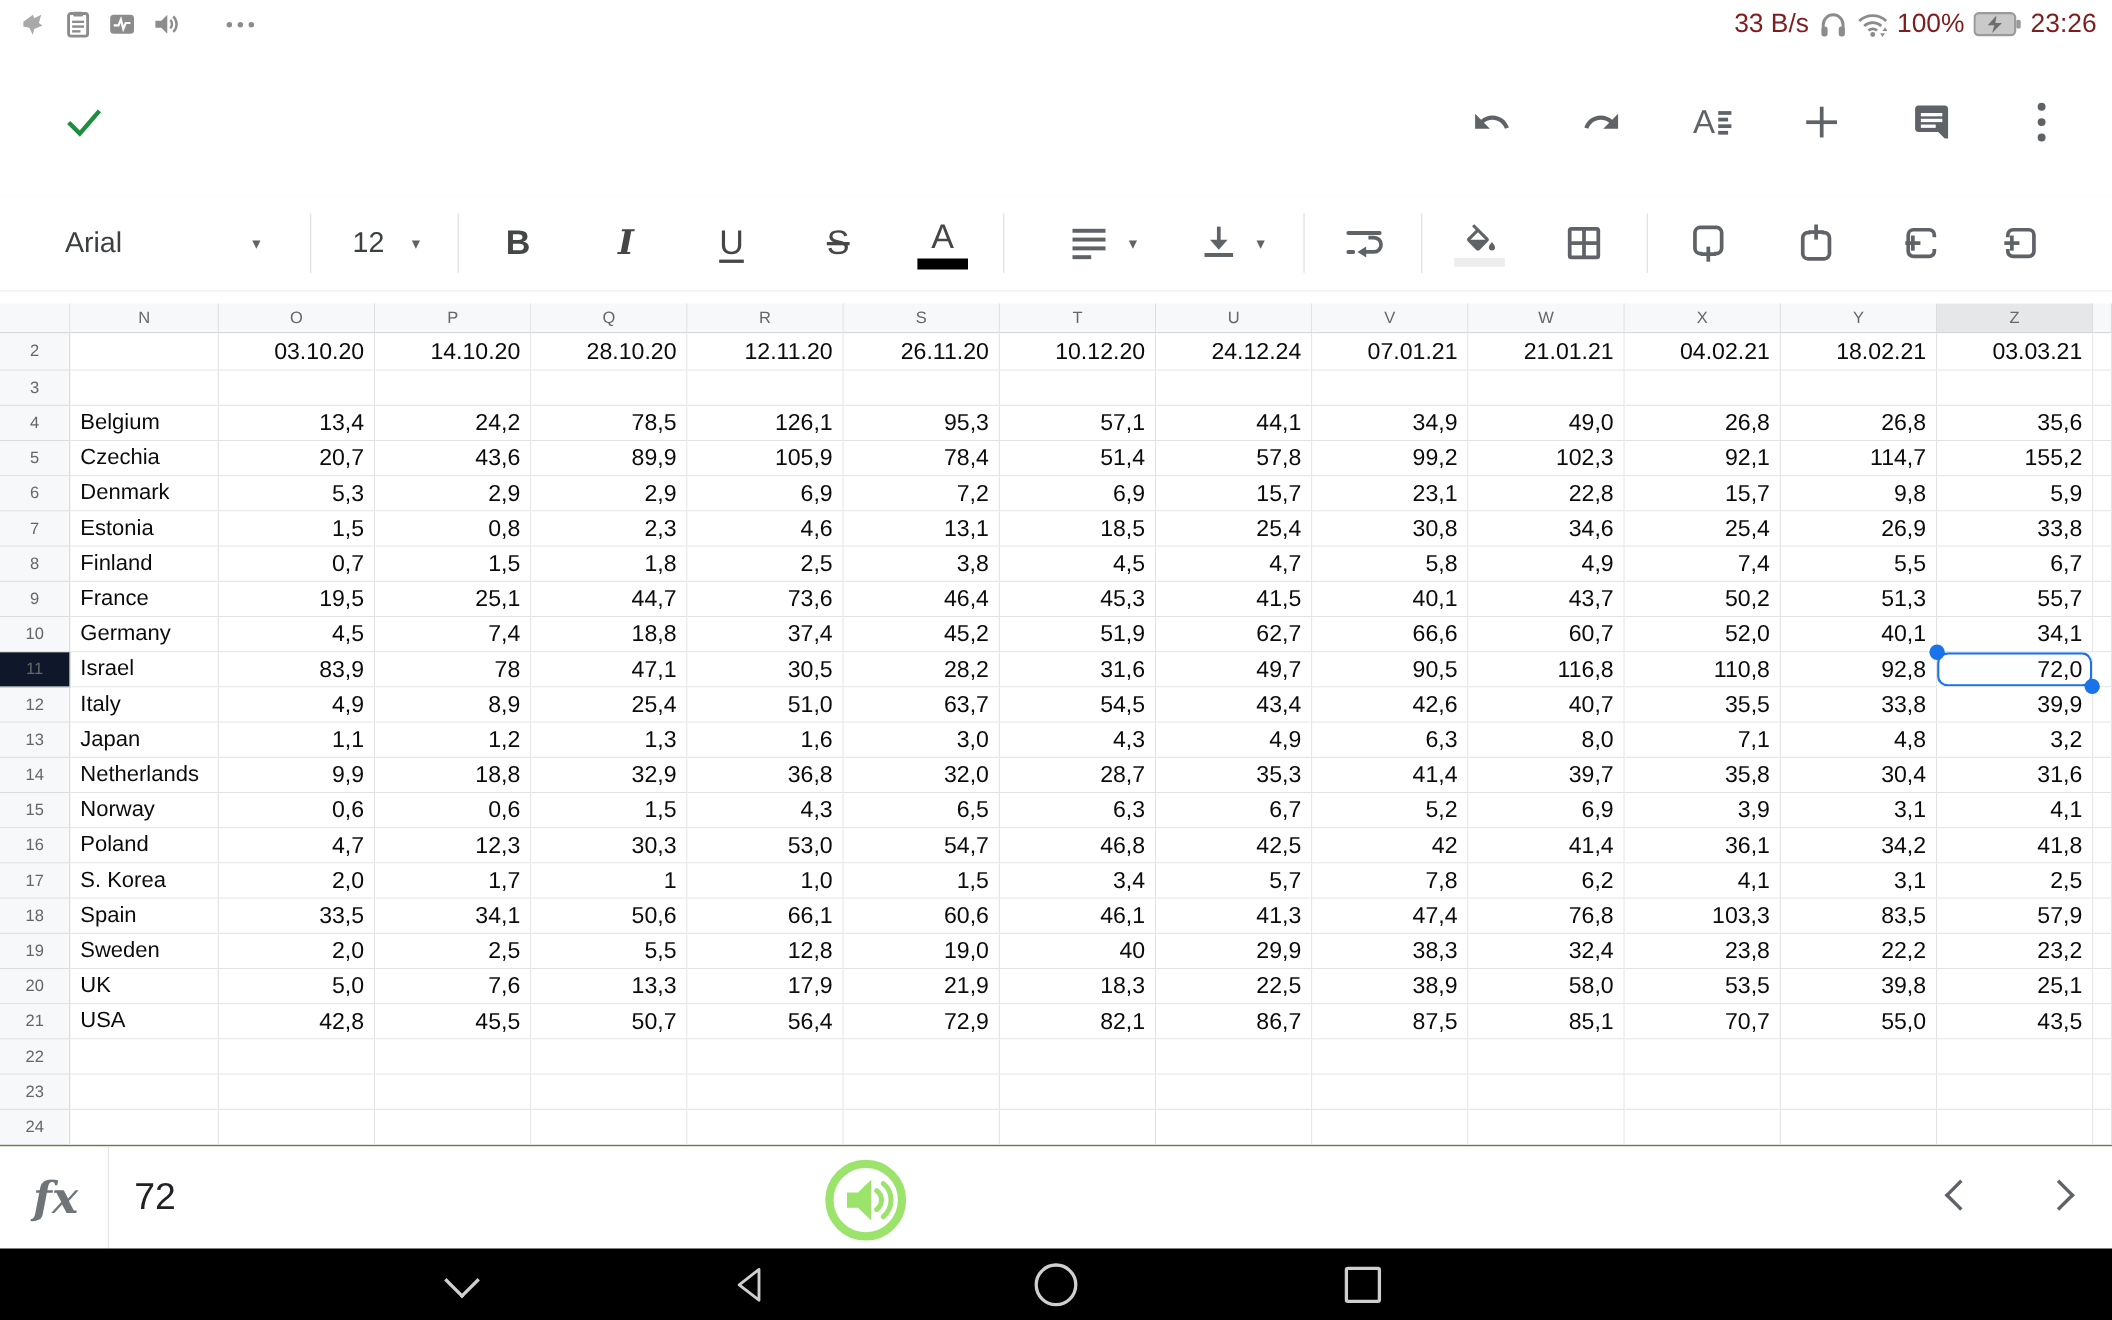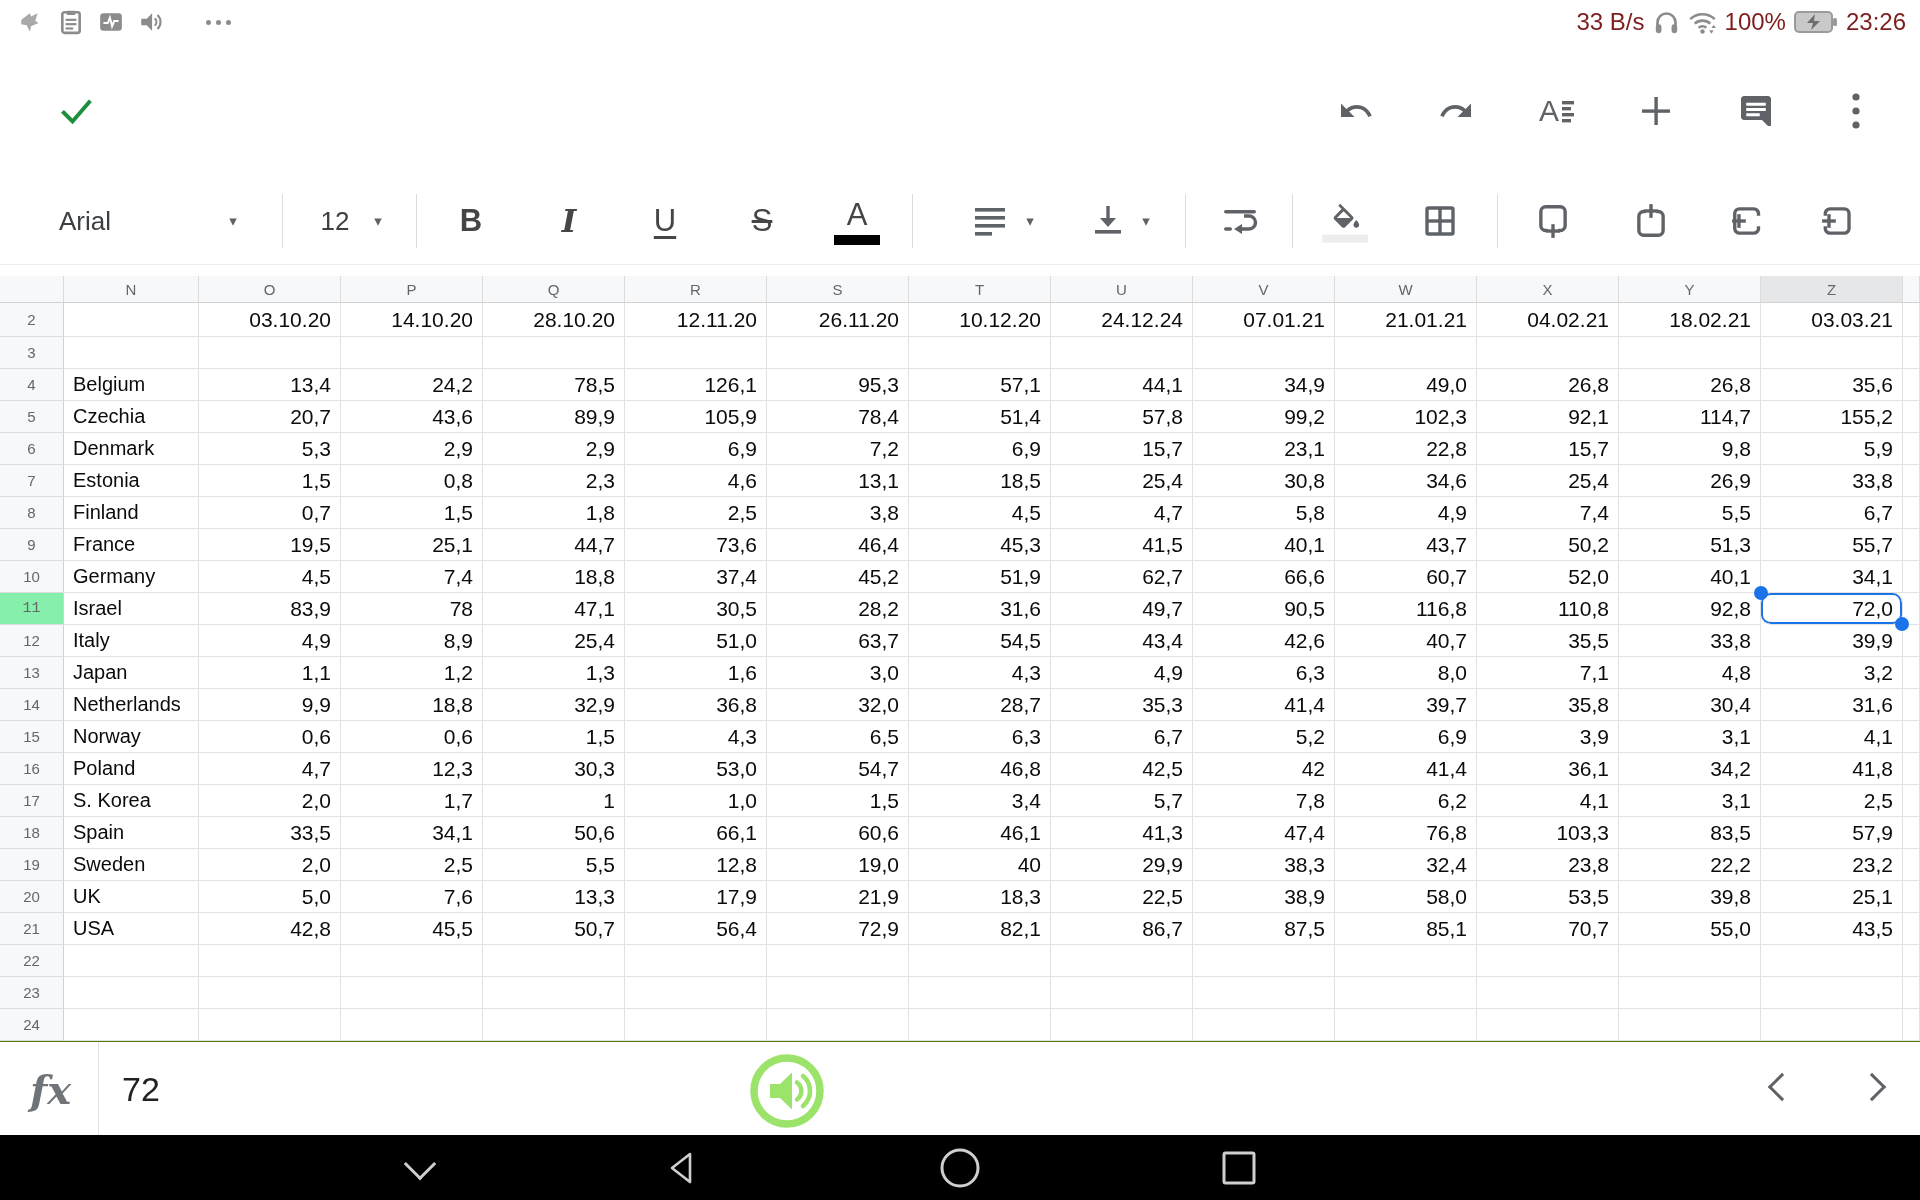--- a/index.html
+++ b/index.html
@@ -30,21 +30,21 @@
   .bucketbar{width:46px;height:8px;background:#ededed;margin-top:1px;}
   
   #sheet{position:absolute;top:276px;left:0;width:1920px;height:765px;background:#fff;}
   #sheet-grid{display:grid;grid-template-columns:64px 135px repeat(12,142px) minmax(0,1fr);
     grid-template-rows:27px 34px repeat(22,32px);}
   .hc{background:#f7f8f9;border-right:1px solid #dcdcdc;border-bottom:1px solid #d2d2d2;
       color:#666;font-size:15px;display:flex;align-items:center;justify-content:center;box-sizing:border-box;}
   .hc.sel{background:#e6e7e9;}
   .rh{background:#f7f8f9;border-right:1px solid #d2d2d2;border-bottom:1px solid #dcdcdc;
       color:#666;font-size:15px;display:flex;align-items:center;justify-content:center;box-sizing:border-box;}
-  .rh.sel{background:#86efac;font-family:Liberation Mono, monospace;}
+  .rh.sel{background:#0f172a;}
   .cell{background:#fff;border-right:1px solid #e2e2e2;border-bottom:1px solid #e2e2e2;
       box-sizing:border-box;display:flex;align-items:center;overflow:visible;color:#0b0b0b;}
   .cell.namec{padding-left:9px;font-size:20px;justify-content:flex-start;}
   .cell.numc{padding-right:9px;font-size:21px;justify-content:flex-end;}
   .cell.selected{position:relative;z-index:5;box-shadow:inset 0 0 0 2px #1a73e8;border-radius:10px;}
   .handle{position:absolute;width:14px;height:14px;border-radius:50%;background:#1a73e8;z-index:6;}
   .handle.tl{top:-7px;left:-7px;}
   .handle.br{bottom:-7px;right:-7px;}
   
   #fxbar{position:absolute;top:1041px;left:0;width:1920px;height:94px;background:#fff;border-top:1px solid #4d7c0f;box-sizing:border-box;}

